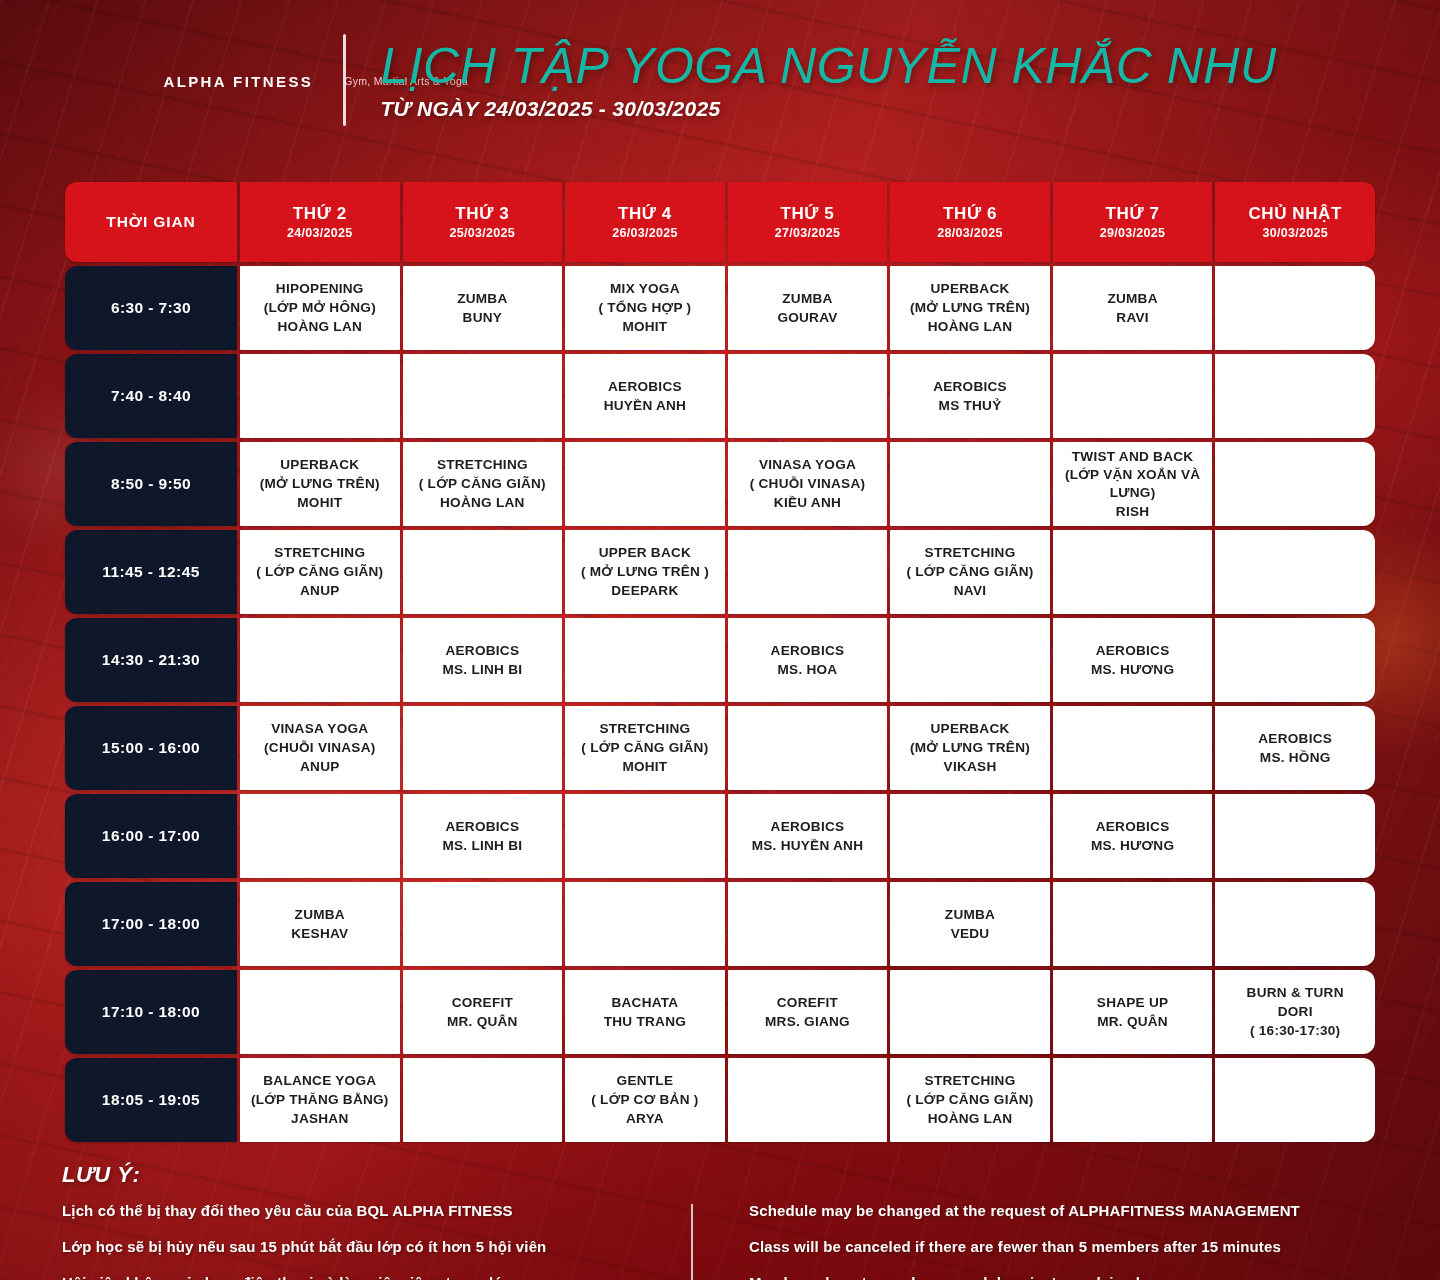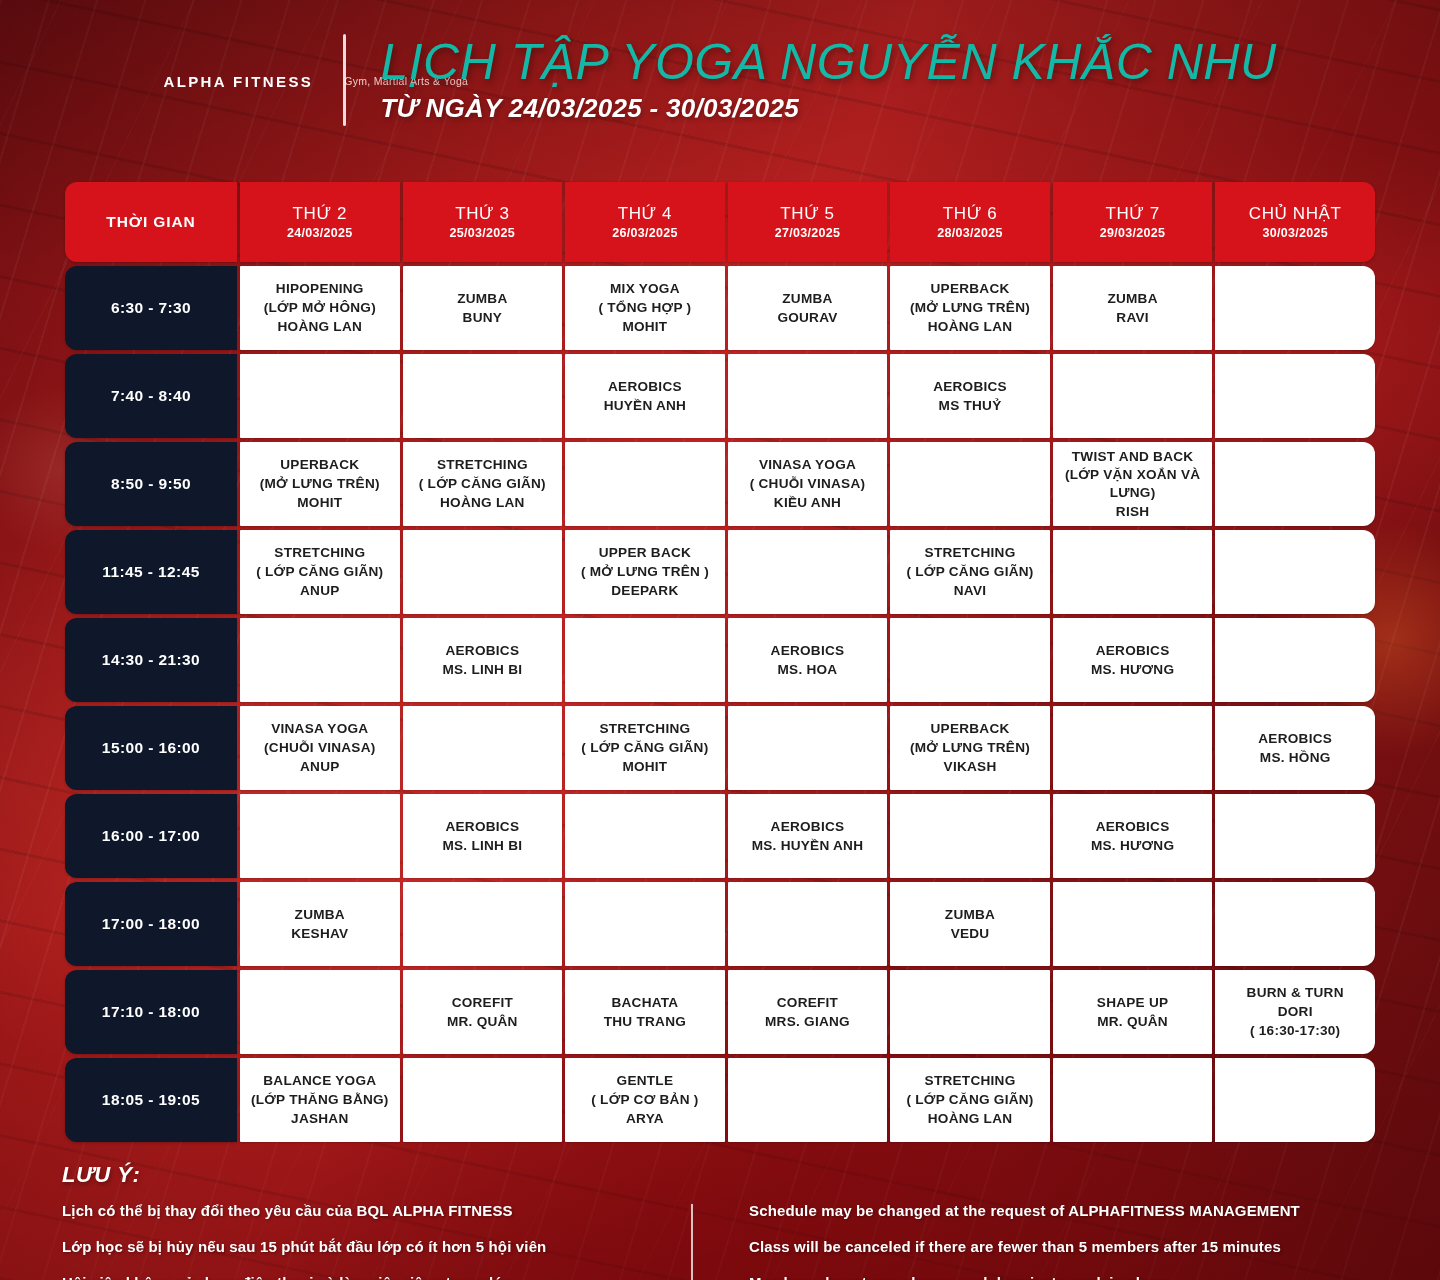--- a/index.html
+++ b/index.html
@@ -84,21 +84,21 @@
     font-size: 50px;
     font-weight: 400;
     font-style: italic;
     letter-spacing: .5px;
     line-height: 1.06;
     text-shadow: 2px 3px 6px rgba(0,0,0,.35);
     white-space: nowrap;
   }
   .sub-title {
     color: #fff;
-    font-size: 26px;
+    font-size: 21px;
     font-weight: 700;
     font-style: italic;
     letter-spacing: .3px;
     margin-top: 4px;
     text-shadow: 1px 2px 5px rgba(0,0,0,.35);
     white-space: nowrap;
   }
 
   
   .table-wrap {
@@ -128,21 +128,21 @@
   }
   th.hdr-time { border-radius: 12px 0 0 12px; }
   th.hdr-day:last-child { border-radius: 0 12px 12px 0; }
   .hdr-time-label {
     font-size: 15.5px;
     font-weight: 700;
     letter-spacing: .9px;
   }
   .hdr-day-name {
     font-size: 17px;
-    font-weight: 400;
+    font-weight: 700;
     letter-spacing: .6px;
     line-height: 1.15;
   }
   .hdr-day-date {
     font-size: 12.5px;
     font-weight: 700;
     letter-spacing: .3px;
     margin-top: 3px;
   }
 

